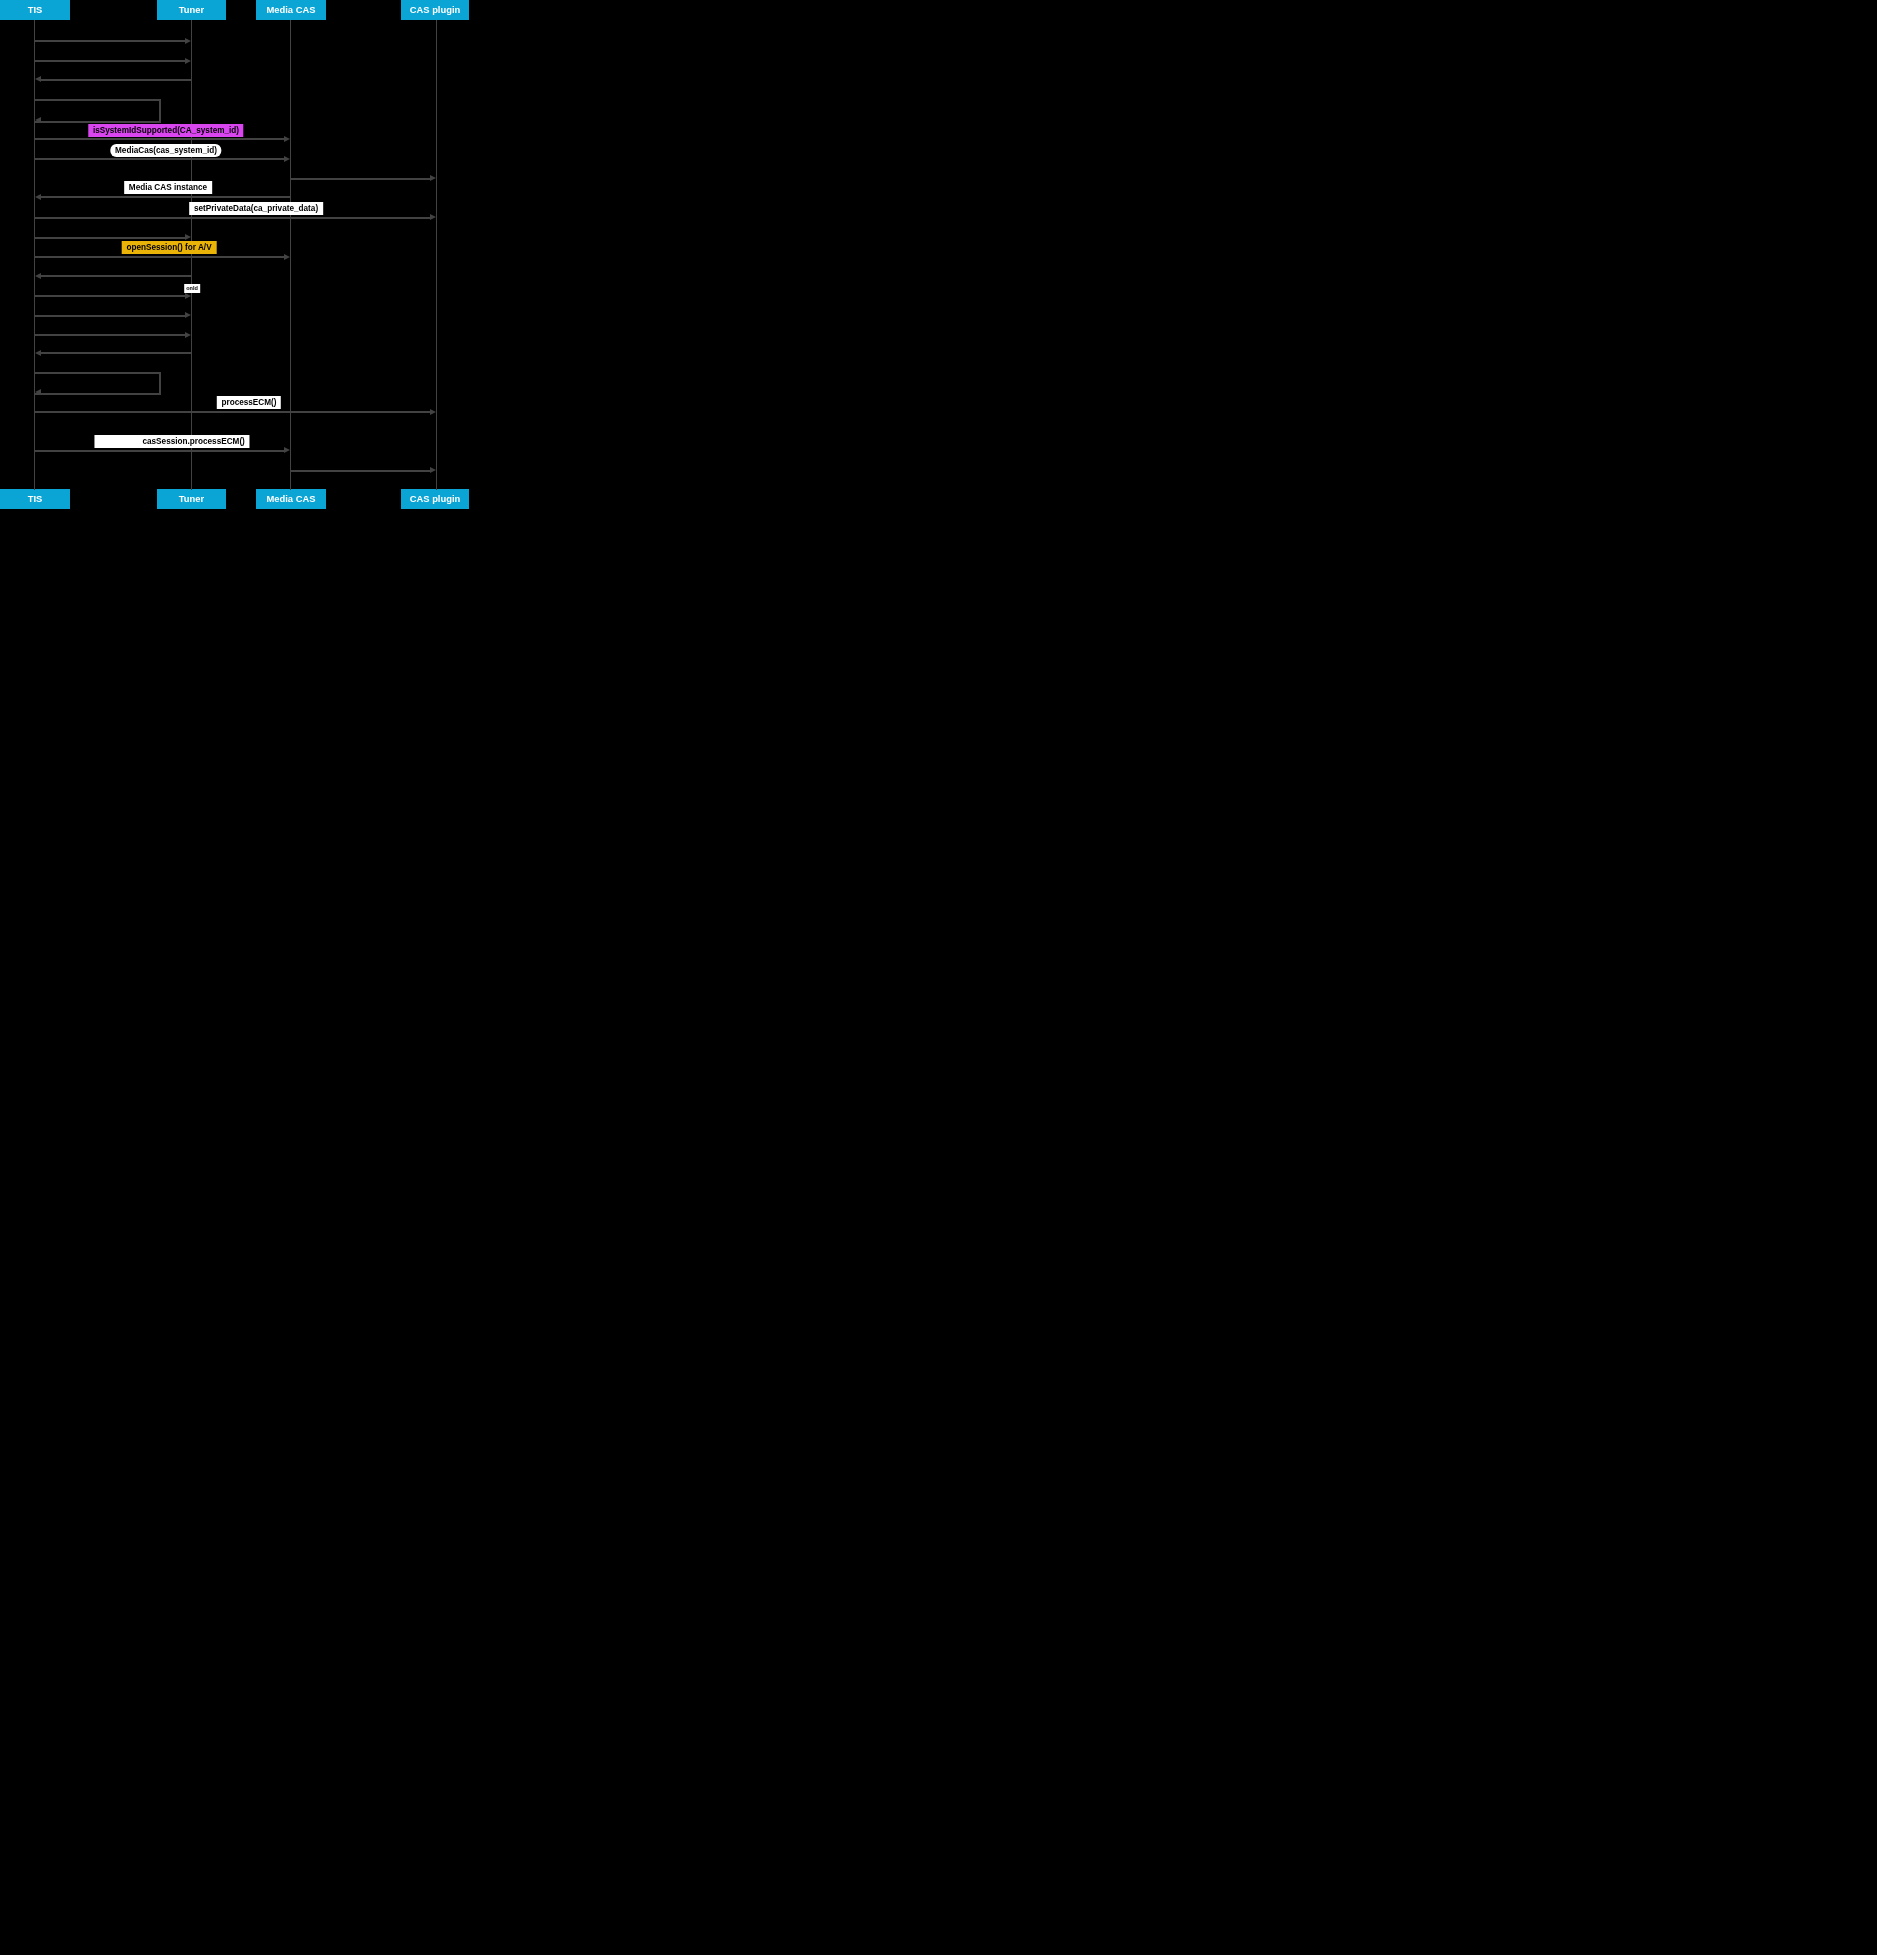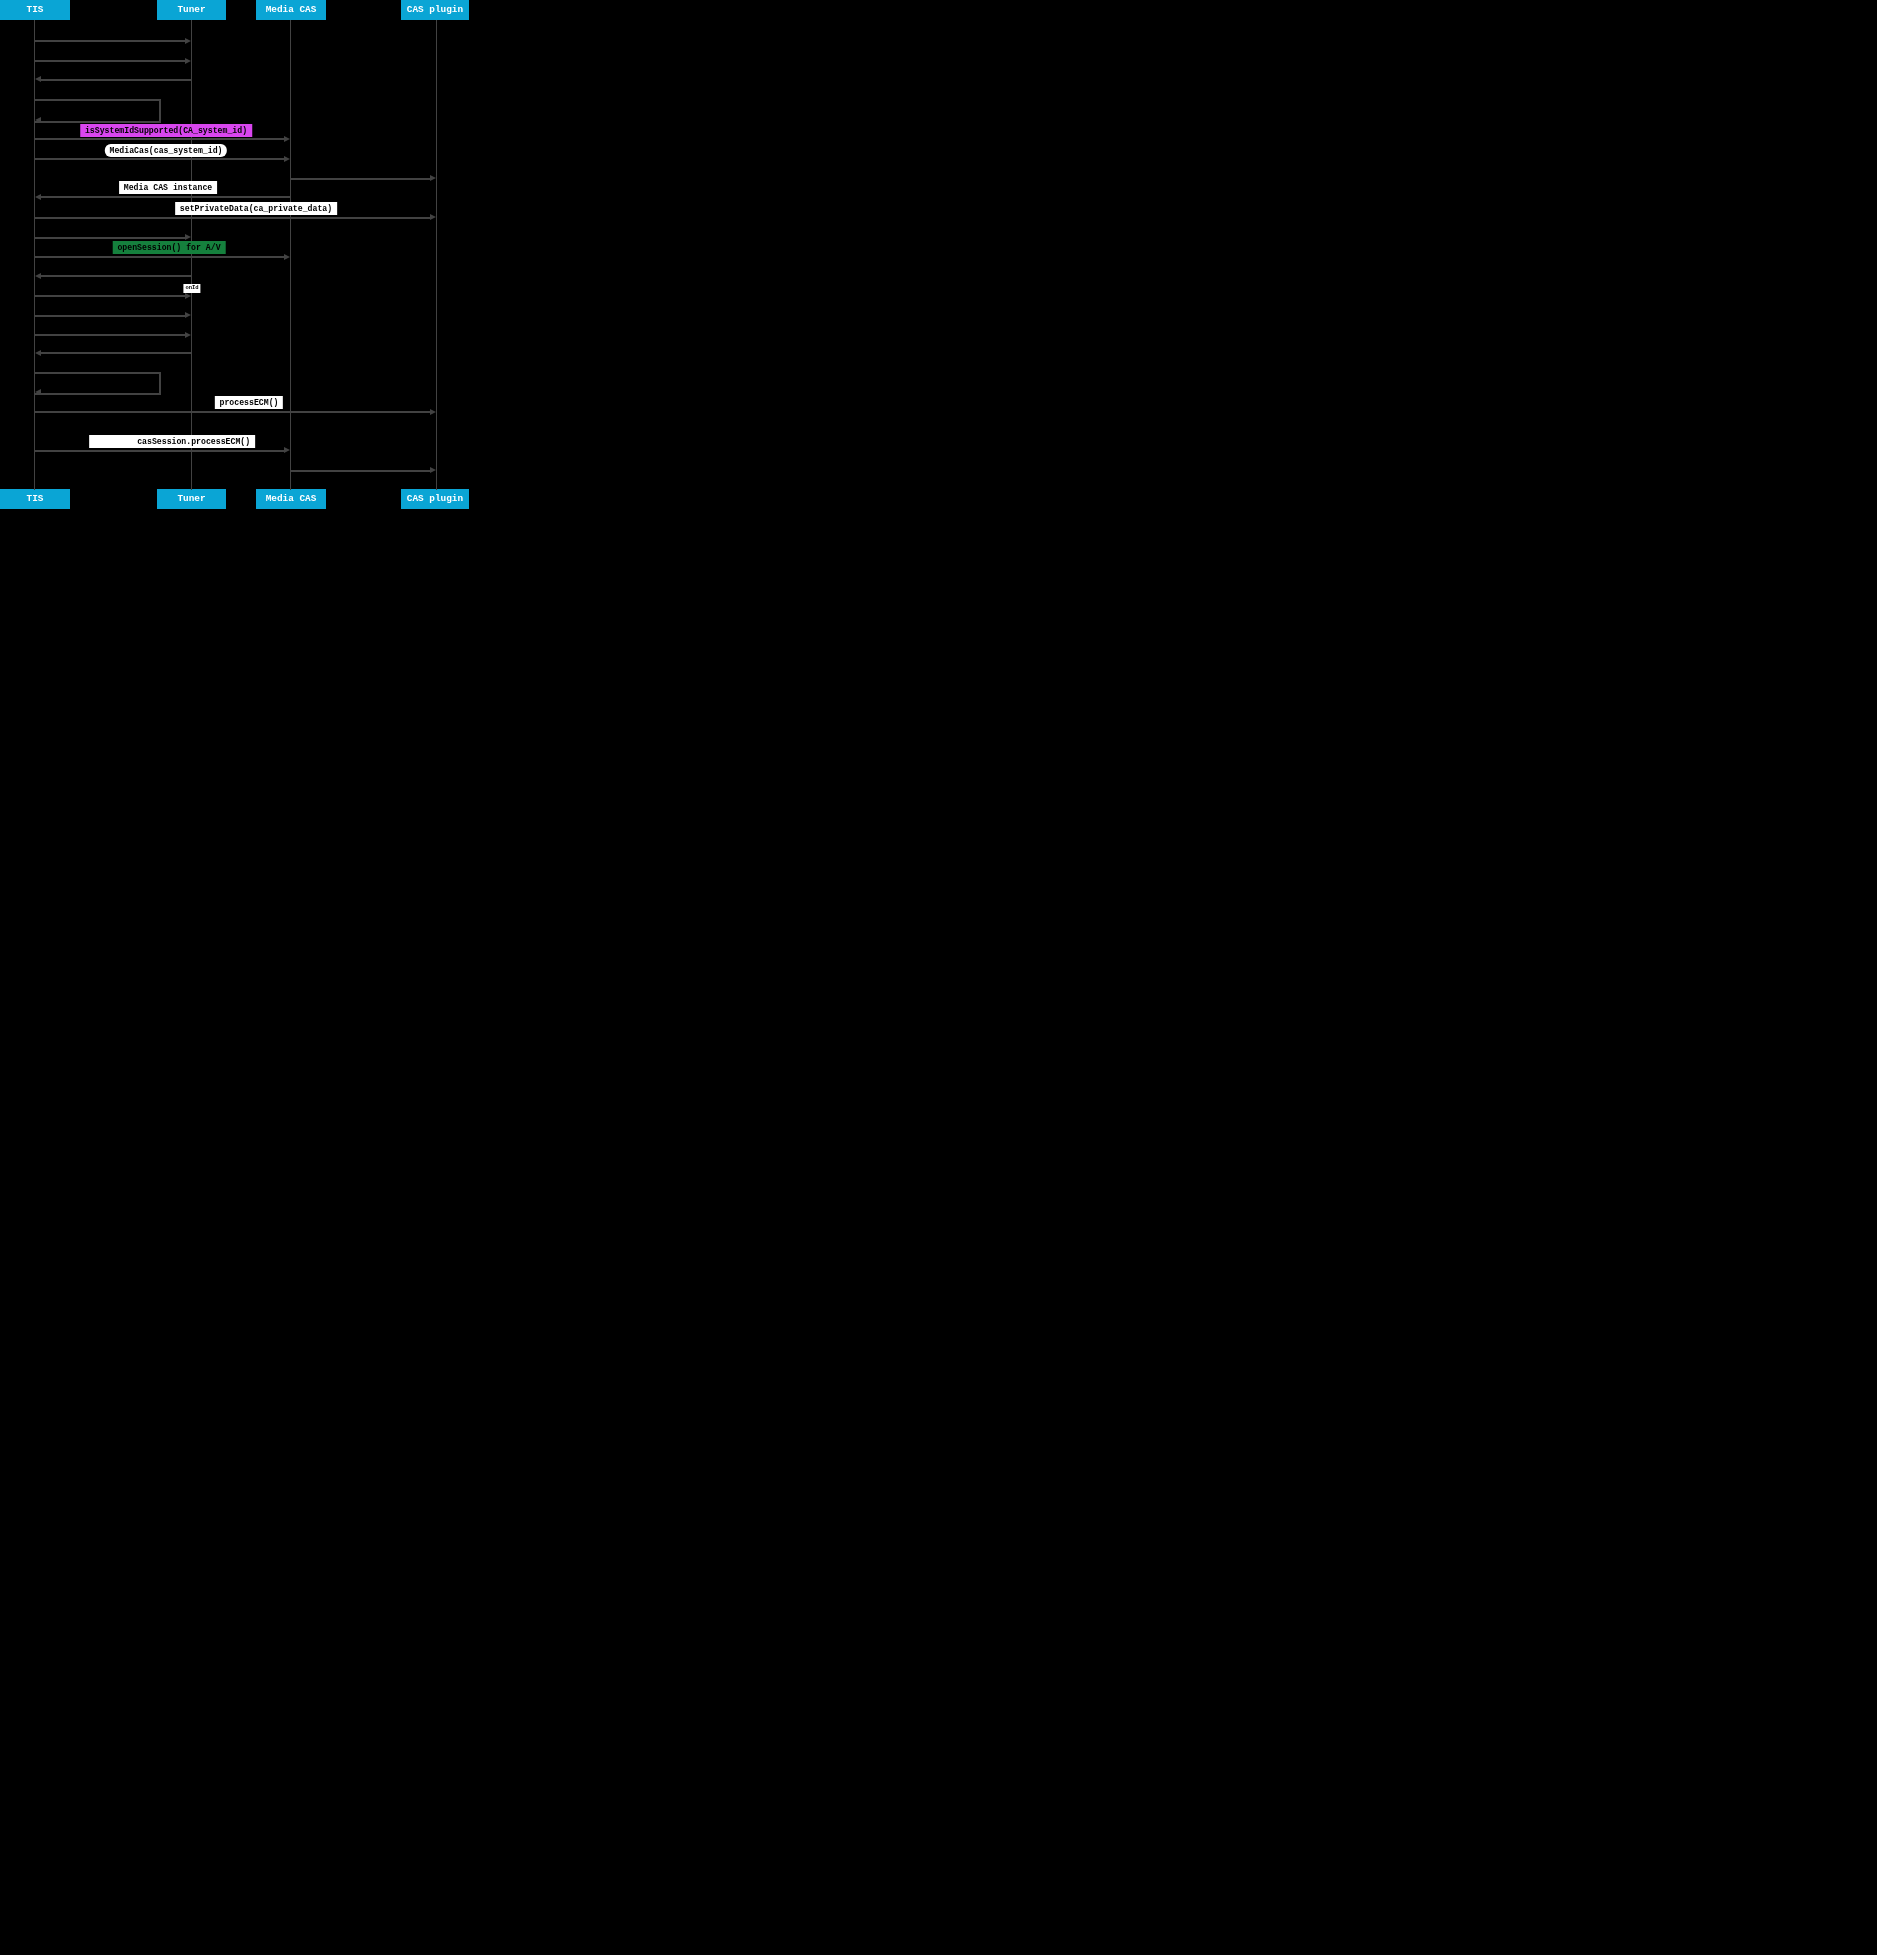--- a/index.html
+++ b/index.html
@@ -1,17 +1,17 @@
 <!DOCTYPE html>
 <html style="font-size:6.3px"><head>
 <meta charset="utf-8">
 <style>
   html,body{margin:0;padding:0;background:#000;}
   #canvas{position:relative;width:469px;height:509px;background:#000;overflow:hidden;
-          font-family:Liberation Mono, monospace;text-align:center;}
+          font-family:Liberation Sans, sans-serif;text-align:center;}
   .participant{position:absolute;height:19.6px;display:flex;align-items:center;justify-content:center;
                color:#fff;font-weight:bold;font-size:9.4px;}
   .lifeline{position:absolute;width:0.8px;}
   .msgline{position:absolute;height:2px;}
   .head-right{position:absolute;width:0;height:0;border-top:3.5px solid transparent;
               border-bottom:3.5px solid transparent;border-left:6.6px solid;}
   .head-left{position:absolute;width:0;height:0;border-top:3.5px solid transparent;
              border-bottom:3.5px solid transparent;border-right:6.6px solid;}
   .selfloop{position:absolute;border-style:solid;border-left:none;background:transparent;}
   .msglabel{position:absolute;transform:translateX(-50%);background:#fff;color:#000;
@@ -54,21 +54,21 @@
     <div class="msgline" style="left: 40px; top: 196px; width: 250px; background: rgb(66, 66, 66);"></div>
     <div class="head-left" style="left: 35px; top: 194px; border-right-color: rgb(66, 66, 66);"></div>
     <div class="msglabel" style="left: 168px; top: 181px; background: rgb(255, 255, 255); color: rgb(0, 0, 0);">Media CAS instance</div>
     <div class="msgline" style="left: 35px; top: 217px; width: 396px; background: rgb(66, 66, 66);"></div>
     <div class="head-right" style="left: 430px; top: 214px; border-left-color: rgb(66, 66, 66);"></div>
     <div class="msglabel" style="left: 256px; top: 202px; background: rgb(255, 255, 255); color: rgb(0, 0, 0);">setPrivateData(ca_private_data)</div>
     <div class="msgline" style="left: 35px; top: 237px; width: 151px; background: rgb(66, 66, 66);"></div>
     <div class="head-right" style="left: 185px; top: 234px; border-left-color: rgb(66, 66, 66);"></div>
     <div class="msgline" style="left: 35px; top: 256px; width: 250px; background: rgb(66, 66, 66);"></div>
     <div class="head-right" style="left: 284px; top: 254px; border-left-color: rgb(66, 66, 66);"></div>
-    <div class="msglabel" style="left: 169px; top: 241px; background: #15803d; color: rgb(0, 0, 0);">openSession() for A/V</div>
+    <div class="msglabel" style="left: 169px; top: 241px; background: #eab308; color: rgb(0, 0, 0);">openSession() for A/V</div>
     <div class="msgline" style="left: 40px; top: 275px; width: 151px; background: rgb(66, 66, 66);"></div>
     <div class="head-left" style="left: 35px; top: 273px; border-right-color: rgb(66, 66, 66);"></div>
     <div class="msgline" style="left: 35px; top: 295px; width: 151px; background: rgb(66, 66, 66);"></div>
     <div class="head-right" style="left: 185px; top: 293px; border-left-color: rgb(66, 66, 66);"></div>
     <div class="msglabel small" style="left: 192px; top: 284px; background: rgb(255, 255, 255); color: rgb(0, 0, 0);">onId</div>
     <div class="msgline" style="left: 35px; top: 315px; width: 151px; background: rgb(66, 66, 66);"></div>
     <div class="head-right" style="left: 185px; top: 312px; border-left-color: rgb(66, 66, 66);"></div>
     <div class="msgline" style="left: 35px; top: 334px; width: 151px; background: rgb(66, 66, 66);"></div>
     <div class="head-right" style="left: 185px; top: 332px; border-left-color: rgb(66, 66, 66);"></div>
     <div class="msgline" style="left: 40px; top: 352px; width: 151px; background: rgb(66, 66, 66);"></div>

